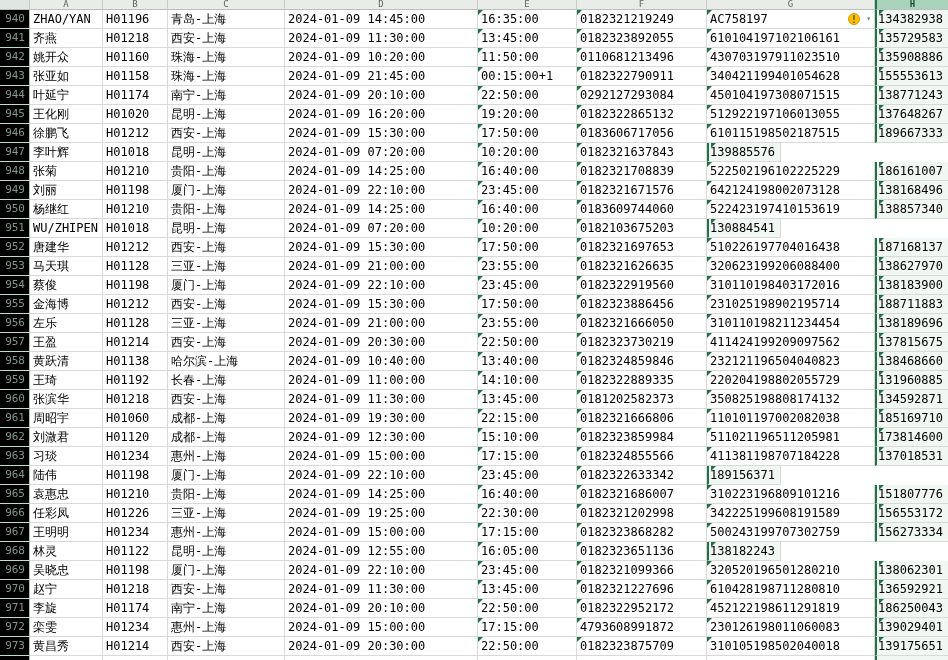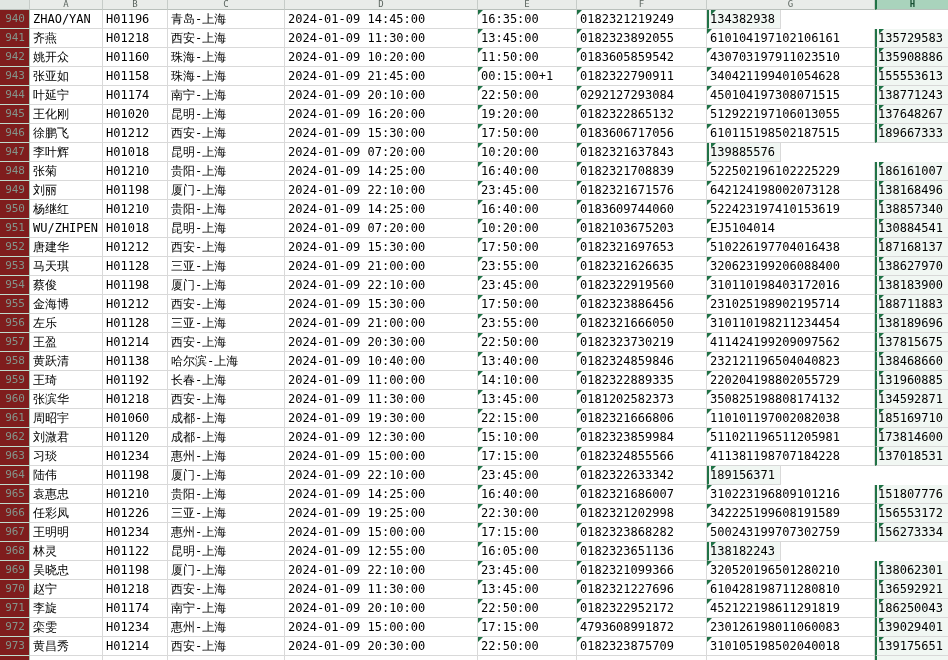--- a/index.html
+++ b/index.html
@@ -19,21 +19,21 @@
   .hdr-cell.sel{background:#a9d3bc;color:#174f33;font-weight:bold;border-left:2px solid #217346;}
   .row{display:flex;height:19px;}
   .cell{
     box-sizing:border-box;position:relative;height:19px;line-height:18px;
     padding-left:3px;white-space:nowrap;overflow:hidden;background:#fff;
     border-right:1px solid #d9d9d9;border-bottom:1px solid #d9d9d9;
     flex:0 0 auto;
   }
   .rowhdr{
     box-sizing:border-box;height:19px;line-height:18px;flex:0 0 auto;
-    background:#7f1d1d;color:#84958b;text-align:right;padding-right:4px;
+    background:#000000;color:#84958b;text-align:right;padding-right:4px;
     border-right:1px solid #a9c4b6;border-bottom:1px solid #bfdccd;
     font-size:11px;overflow:hidden;
   }
   .c-rowhdr{width:30px}.c-a{width:73px}.c-b{width:65px}.c-c{width:117px}
   .c-d{width:193px}.c-e{width:99px}.c-f{width:130px}.c-g{width:168px}.c-h{width:74px}
   .cell.sel{background:#f1f7f3;border-left:2px solid #217346;padding-left:1px;}
   .tri{
     position:absolute;top:0;left:0;width:0;height:0;
     border-top:5px solid #1e7145;border-right:5px solid transparent;
   }
@@ -65,41 +65,42 @@
     </div>
   <div id="grid-body">
       <div class="row">
         <div class="rowhdr c-rowhdr">940</div>
         <div class="cell c-a"><span>ZHAO/YAN</span></div>
         <div class="cell c-b"><span>H01196</span></div>
         <div class="cell c-c"><span>青岛-上海</span></div>
         <div class="cell c-d"><span>2024-01-09 14:45:00</span></div>
         <div class="cell c-e"><span class="tri"></span><span>16:35:00</span></div>
         <div class="cell c-f"><span class="tri"></span><span>0182321219249</span></div>
+        <div class="cell c-g"><span class="tri"></span><span>AC758197</span><span class="warn">!</span><span class="warn-arrow">▾</span></div>
         <div class="cell c-h sel"><span class="tri"></span><span>134382938</span></div>
       </div>
       <div class="row">
         <div class="rowhdr c-rowhdr">941</div>
         <div class="cell c-a"><span>齐燕</span></div>
         <div class="cell c-b"><span>H01218</span></div>
         <div class="cell c-c"><span>西安-上海</span></div>
         <div class="cell c-d"><span>2024-01-09 11:30:00</span></div>
         <div class="cell c-e"><span class="tri"></span><span>13:45:00</span></div>
         <div class="cell c-f"><span class="tri"></span><span>0182323892055</span></div>
         <div class="cell c-g"><span class="tri"></span><span>610104197102106161</span></div>
         <div class="cell c-h sel"><span class="tri"></span><span>135729583</span></div>
       </div>
       <div class="row">
         <div class="rowhdr c-rowhdr">942</div>
         <div class="cell c-a"><span>姚开众</span></div>
         <div class="cell c-b"><span>H01160</span></div>
         <div class="cell c-c"><span>珠海-上海</span></div>
         <div class="cell c-d"><span>2024-01-09 10:20:00</span></div>
         <div class="cell c-e"><span class="tri"></span><span>11:50:00</span></div>
-        <div class="cell c-f"><span class="tri"></span><span>0183605859542</span></div>
+        <div class="cell c-f"><span class="tri"></span><span>0110681213496</span></div>
         <div class="cell c-g"><span class="tri"></span><span>430703197911023510</span></div>
         <div class="cell c-h sel"><span class="tri"></span><span>135908886</span></div>
       </div>
       <div class="row">
         <div class="rowhdr c-rowhdr">943</div>
         <div class="cell c-a"><span>张亚如</span></div>
         <div class="cell c-b"><span>H01158</span></div>
         <div class="cell c-c"><span>珠海-上海</span></div>
         <div class="cell c-d"><span>2024-01-09 21:45:00</span></div>
         <div class="cell c-e"><span class="tri"></span><span>00:15:00+1</span></div>
@@ -184,21 +185,20 @@
         <div class="cell c-h sel"><span class="tri"></span><span>138857340</span></div>
       </div>
       <div class="row">
         <div class="rowhdr c-rowhdr">951</div>
         <div class="cell c-a"><span>WU/ZHIPEN</span></div>
         <div class="cell c-b"><span>H01018</span></div>
         <div class="cell c-c"><span>昆明-上海</span></div>
         <div class="cell c-d"><span>2024-01-09 07:20:00</span></div>
         <div class="cell c-e"><span class="tri"></span><span>10:20:00</span></div>
         <div class="cell c-f"><span class="tri"></span><span>0182103675203</span></div>
-        <div class="cell c-g"><span class="tri"></span><span>EJ5104014</span></div>
         <div class="cell c-h sel"><span class="tri"></span><span>130884541</span></div>
       </div>
       <div class="row">
         <div class="rowhdr c-rowhdr">952</div>
         <div class="cell c-a"><span>唐建华</span></div>
         <div class="cell c-b"><span>H01212</span></div>
         <div class="cell c-c"><span>西安-上海</span></div>
         <div class="cell c-d"><span>2024-01-09 15:30:00</span></div>
         <div class="cell c-e"><span class="tri"></span><span>17:50:00</span></div>
         <div class="cell c-f"><span class="tri"></span><span>0182321697653</span></div>

